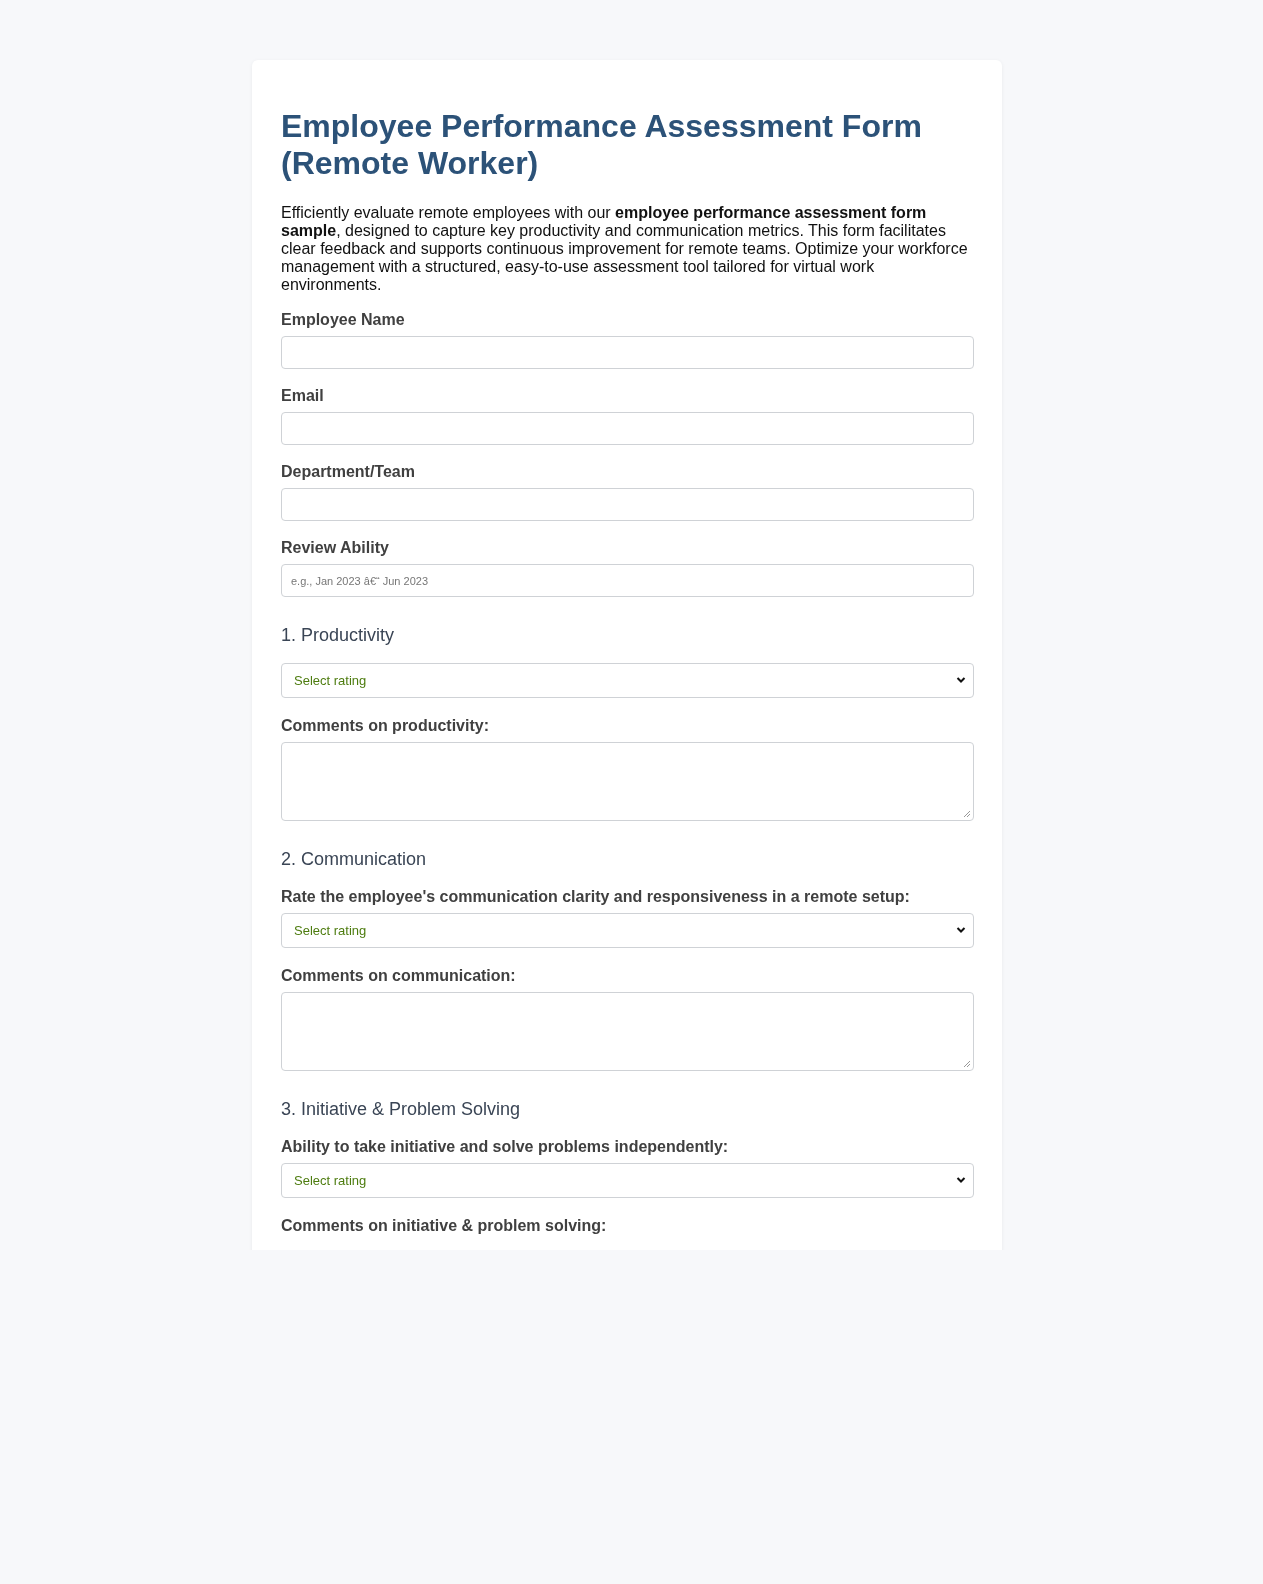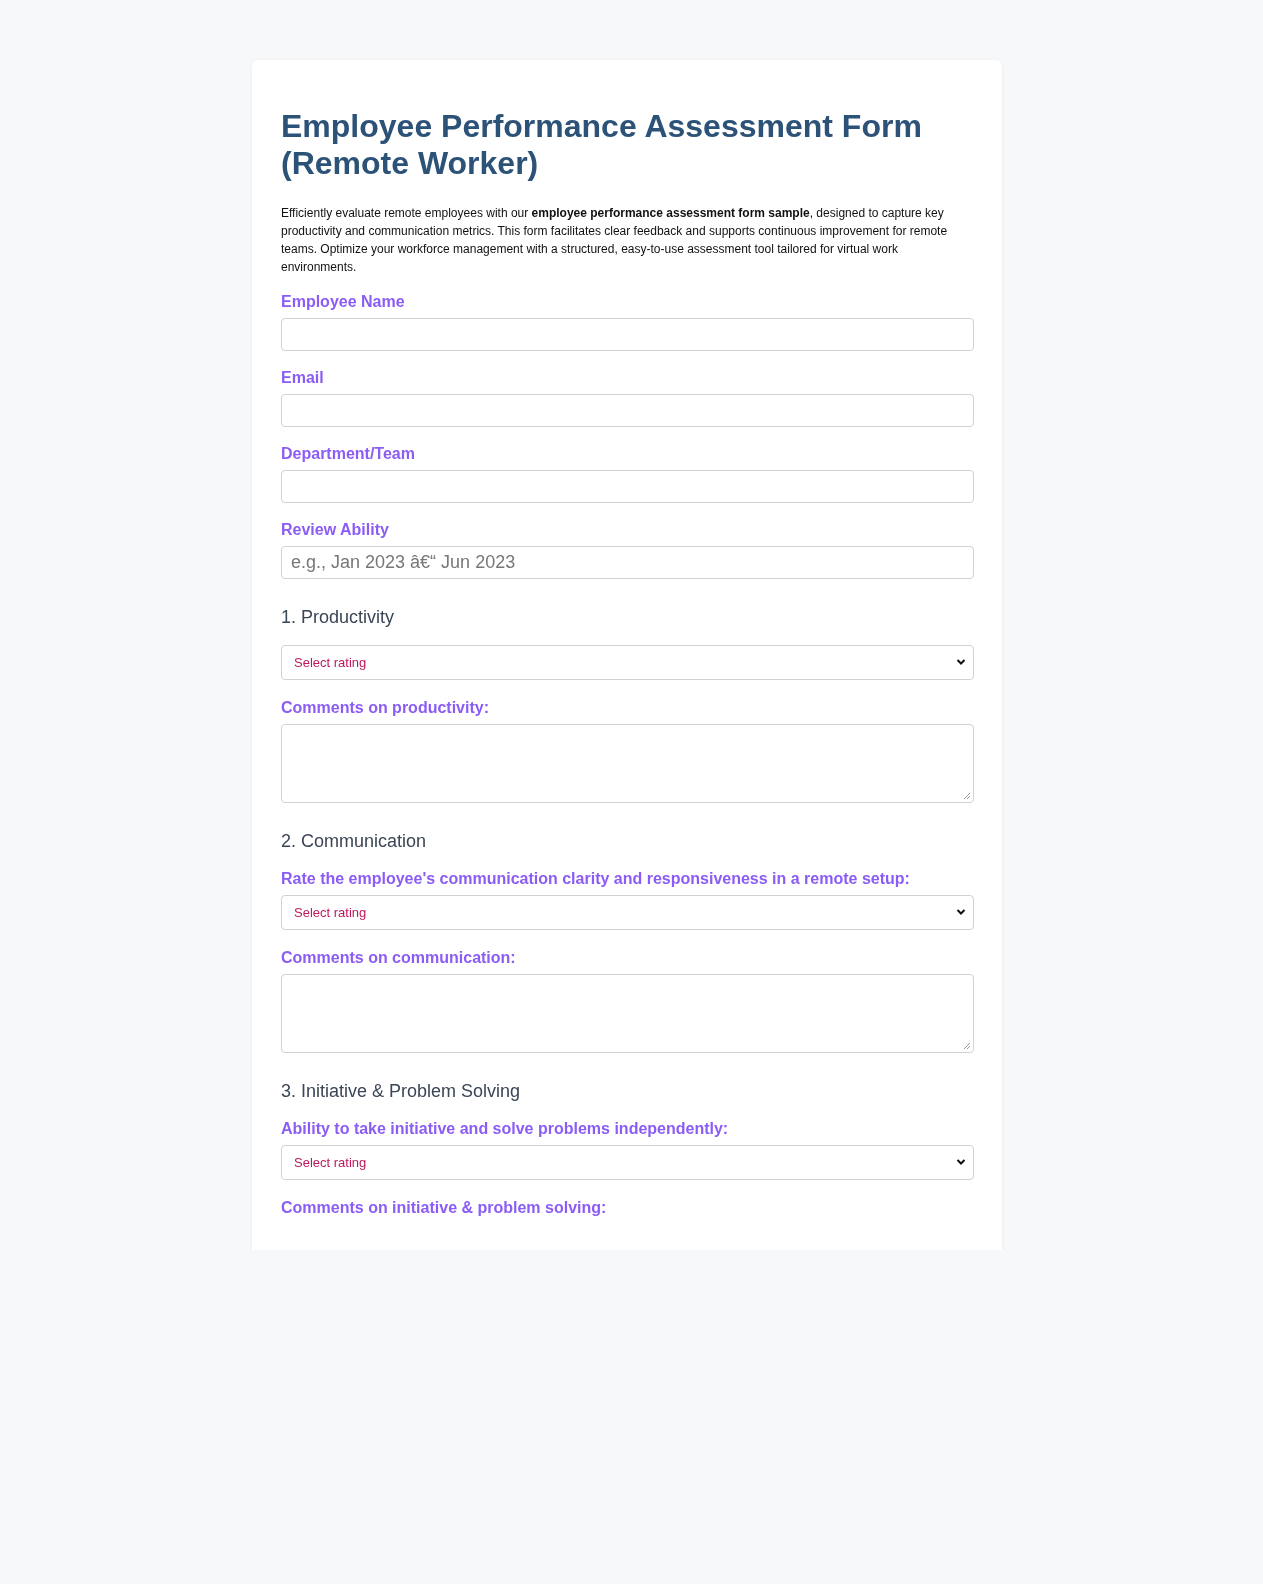--- a/index.html
+++ b/index.html
@@ -33,46 +33,46 @@
     padding: 48px 29px 40px 29px;
   }
   h1 {
     margin: 0 0 22px 0;
     font-size: 32px;
     line-height: 37px;
     font-weight: bold;
     color: #2c5278;
   }
   .intro {
-    font-size: 12px;
+    font-size: 16px;
     line-height: 18px;
     margin: 0 0 16px 0;
     color: #111;
   }
   .intro b { font-weight: bold; }
   .field { margin-bottom: 17px; }
   .field label {
     display: block;
     font-weight: bold;
     font-size: 16px;
     line-height: 20px;
     margin-bottom: 6px;
-    color: #8b5cf6;
+    color: #404040;
   }
   .text-input {
     display: block;
     width: 693px;
     height: 33px;
     box-sizing: border-box;
     border: 1px solid #cfd2d6;
     border-radius: 4px;
     background: #fff;
     padding: 0 9px;
     font-family: "Liberation Sans", sans-serif;
-    font-size: 18px;
+    font-size: 11px;
   }
   .text-input::placeholder { color: #777; }
   h3 {
     font-weight: normal;
     font-size: 18px;
     line-height: 22px;
     color: #3a4555;
     margin: 27px 0 17px 0;
   }
   .select-wrap {
@@ -80,21 +80,21 @@
     width: 693px;
     height: 35px;
     box-sizing: border-box;
     border: 1px solid #cfd2d6;
     border-radius: 4px;
     background: #fff;
     display: flex;
     align-items: center;
     padding-left: 12px;
     font-size: 13px;
-    color: #be185d;
+    color: #4d7c0f;
     cursor: pointer;
   }
   .select-wrap .chev {
     position: absolute;
     right: 7px;
     top: 11px;
     width: 10px;
     height: 10px;
   }
   .textarea {

